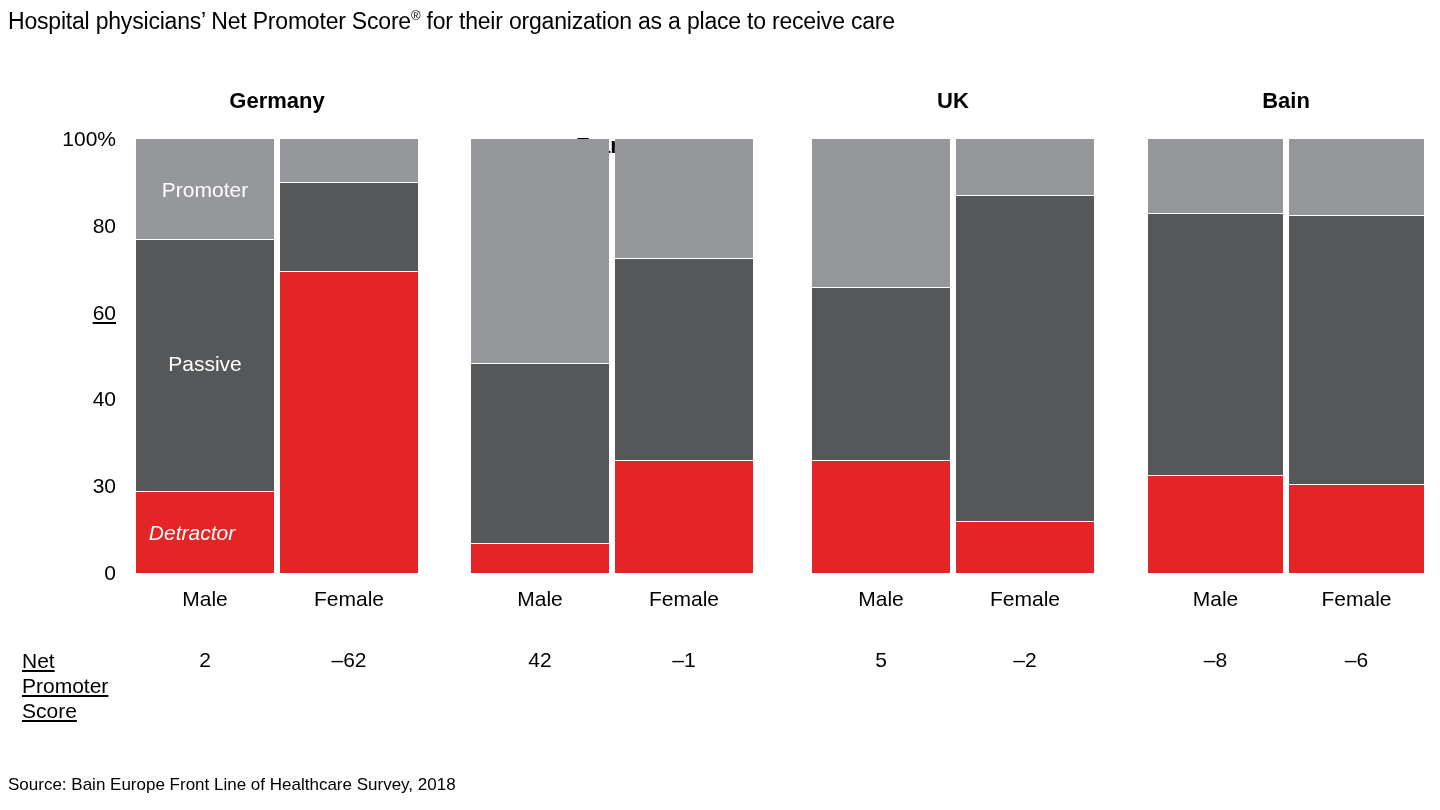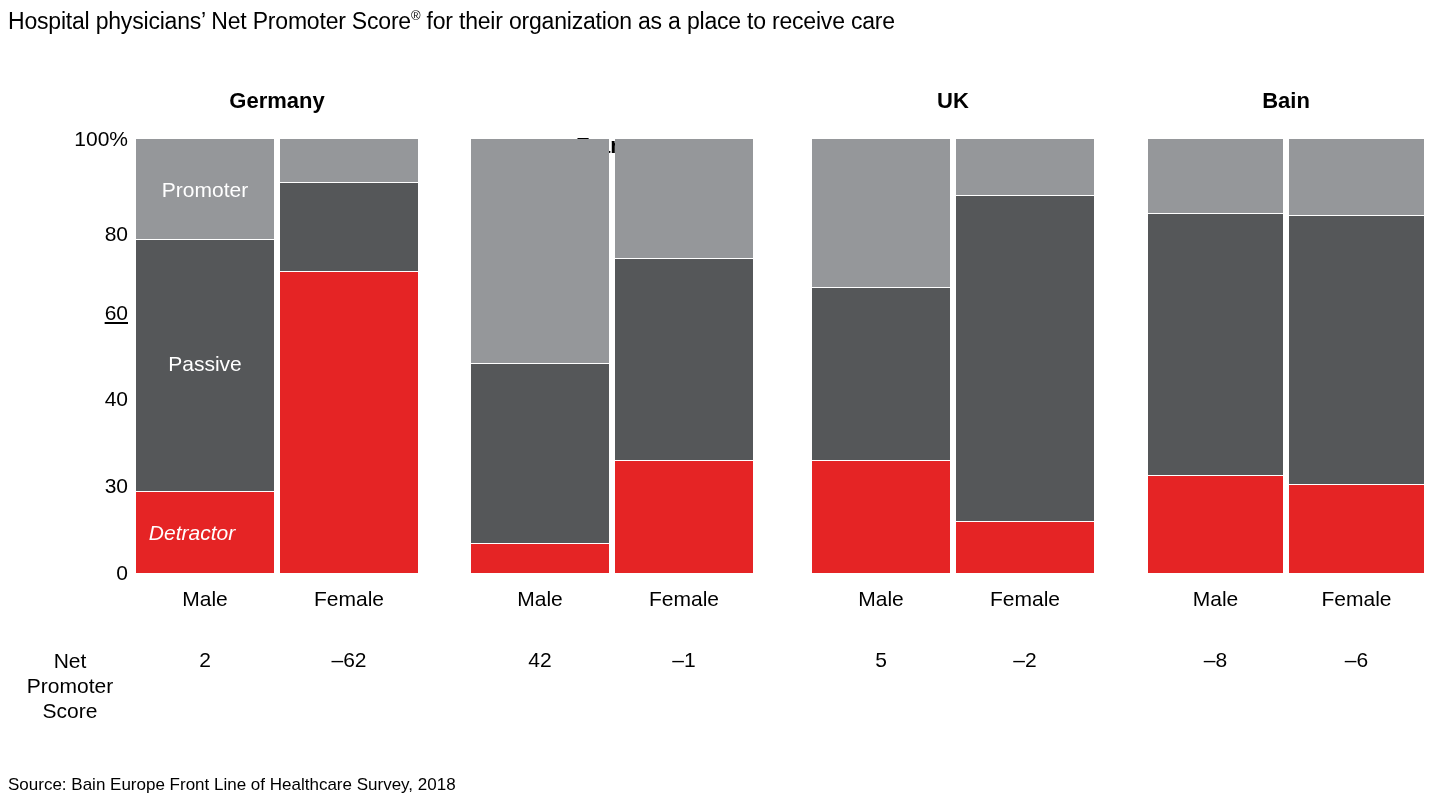--- a/index.html
+++ b/index.html
@@ -37,21 +37,21 @@
     position: absolute;
     top: 88px;
     font-size: 22px;
     font-weight: bold;
     text-align: center;
   }
 
   
   #y-axis {
     position: absolute;
-    left: 36px;
+    left: 24px;
     top: 120px;
     width: 100px;
     height: 470px;
   }
   .y-tick {
     position: absolute;
     right: 8px;
     font-size: 21px;
     text-align: right;
     white-space: nowrap;
@@ -94,23 +94,24 @@
     font-size: 21px;
     text-align: center;
   }
 
   
   #nps-row-label {
     position: absolute;
     left: 22px;
     top: 648px;
     width: 96px;
-    text-align: center;
+    text-align: left;
     font-size: 21px;
     line-height: 25px;
+    text-decoration: underline;
   }
   .nps-value {
     position: absolute;
     top: 648px;
     font-size: 21px;
     text-align: center;
   }
 
   
   #source-note {
@@ -122,21 +123,21 @@
 </style>
 </head>
 <body>
 
 <div id="chart-title">
   <span>Hospital physicians’ Net Promoter Score</span><sup>®</sup><span> for their organization as a place to receive care</span>
 </div>
 
 <div id="y-axis">
     <div class="y-tick" style="top: 19px;">100%</div>
-    <div class="y-tick" style="top: 105.8px; margin-top: 8px;">80</div>
+    <div class="y-tick" style="top: 105.8px;">80</div>
     <div class="y-tick" style="top: 192.6px; text-decoration: underline;">60</div>
     <div class="y-tick" style="top: 279.4px; margin-left: 26px;">40</div>
     <div class="y-tick" style="top: 366.2px;">30</div>
     <div class="y-tick" style="top: 453px;">0</div>
   </div>
 
 <div id="panels-root">
     <div class="panel-title" style="left: 136px; width: 282px;">Germany</div>
     <div class="panel" style="left: 136px; width: 282px;">
       <div class="bar" style="left: 0px; width: 138px;">

